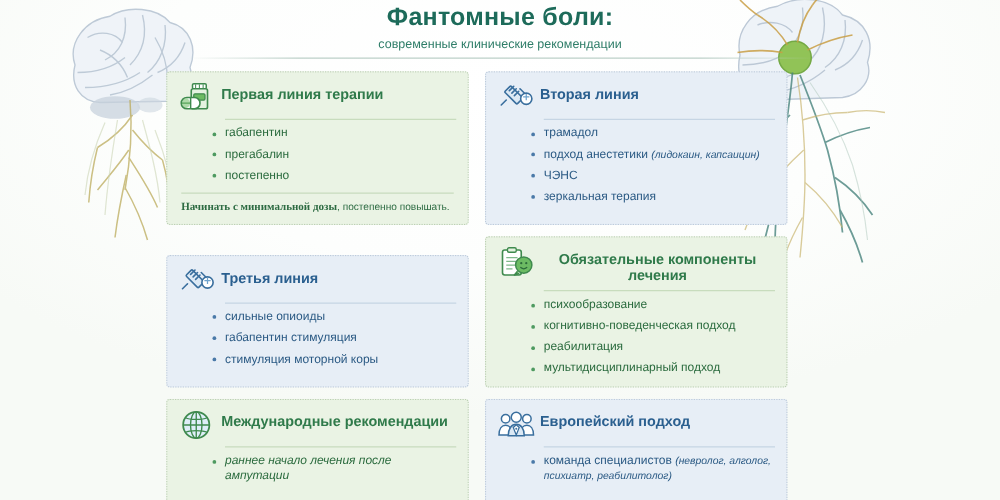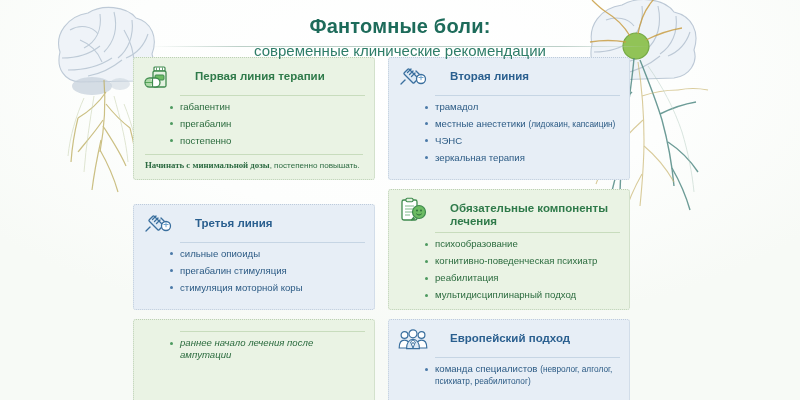--- a/index.html
+++ b/index.html
@@ -14,27 +14,27 @@
       radial-gradient(ellipse 520px 260px at 50% 18%, #ffffff 0%, #fdfefd 55%, #f7faf6 100%),
       linear-gradient(180deg,#ffffff 0%,#fbfdfb 60%,#f6f9f4 100%);
   }
 
   
   .deco{position:absolute;top:0;pointer-events:none;}
   .deco-left{left:40px;width:130px;height:220px;opacity:.92;}
   .deco-right{right:22px;top:-4px;width:190px;height:230px;opacity:.95;}
 
   
-  .header{position:absolute;left:0;right:0;top:3px;text-align:center;z-index:4;margin-top:12px;}
+  .header{position:absolute;left:0;right:0;top:3px;text-align:center;z-index:4;}
   .title{
     font-size:20px;font-weight:bold;color:#1d6b5a;letter-spacing:.2px;
     margin:0;line-height:1.15;
   }
   .subtitle{
-    font-size:15px;color:#2e7d68;margin:4px 0 0;line-height:1.2;font-weight:normal;
+    font-size:10px;color:#2e7d68;margin:4px 0 0;line-height:1.2;font-weight:normal;
   }
   .header-rule{
     position:absolute;left:150px;right:150px;top:46px;height:1px;
     background:linear-gradient(90deg,rgba(160,185,175,0) 0%,#bcd0c8 18%,#bcd0c8 82%,rgba(160,185,175,0) 100%);
     z-index:4;
   }
 
   
   .grid{
     position:absolute;left:133px;top:57px;width:527px;
@@ -42,21 +42,21 @@
     z-index:3;
   }
   .card{
     border:1px dotted #b9c9bd;border-radius:3px;
     padding:7px 9px 8px 9px;
     box-sizing:border-box;position:relative;
   }
   .card.green{background:#eaf3e4;border-color:#bcd0b4;}
   .card.blue{background:#e7eef6;border-color:#bdcbdb;}
 
-  .card-head{display:flex;align-items:flex-start;gap:22px;}
+  .card-head{display:flex;align-items:flex-start;gap:4px;text-align:center;}
   .card-icon{width:30px;height:26px;flex:0 0 30px;display:block;}
   .card-title{
     font-size:11.5px;font-weight:bold;line-height:1.15;padding-top:5px;
   }
   .green .card-title{color:#2f7a4a;}
   .blue .card-title{color:#2a5f8f;}
   .title-rule{height:1px;margin:4px 0 5px 37px;}
   .green .title-rule{background:#c8dcbd;}
   .blue .title-rule{background:#c6d5e4;}
 
@@ -68,21 +68,21 @@
   .green ul.items li{color:#2b6b3e;}
   .blue ul.items li{color:#2b5a84;}
   ul.items li:last-child{margin-bottom:0;}
   ul.items li::before{
     content:"";position:absolute;left:0;top:4.5px;
     width:3px;height:3px;border-radius:50%;
   }
   .green ul.items li::before{background:#4e9a60;}
   .blue ul.items li::before{background:#4a79a8;}
   ul.items.italic li{font-style:italic;}
-  .sub{font-size:8.3px;}
+  .sub{font-size:8.3px;font-style:italic;}
 
   .note-rule{height:1px;background:#c8dcbd;margin:7px 2px 5px 2px;}
   .note{font-size:8.8px;color:#2d6b42;line-height:1.2;padding:0 2px;}
   .note b{font-weight:bold;font-family:Liberation Serif, serif;}
   .note span{font-size:8.1px;}
 
   
   .c1{min-height:100px;}
   .c2{min-height:100px;}
   .c3{min-height:86px;margin-top:15px;}
@@ -222,21 +222,21 @@
             <path d="M18 6 L22 10"></path>
           </g>
           <circle cx="23" cy="14" r="4.5" fill="#fff" stroke="#3a6f9e" stroke-width="1.3"></circle>
           <path d="M20.5 12.5 h5 M23 10.2 v5" stroke="#6fa3cd" stroke-width="1"></path>
         </svg>
         <div class="card-title">Вторая линия</div>
       </div>
       <div class="title-rule"></div>
       <ul class="items">
         <li>трамадол</li>
-        <li><span>местные анестетики</span> <span class="sub">(лидокаин, капсаицин)</span></li>
+        <li><span>подход анестетики</span> <span class="sub">(лидокаин, капсаицин)</span></li>
         <li>ЧЭНС</li>
         <li>зеркальная терапия</li>
       </ul>
     </div>
 
     <div class="card blue c3">
       <div class="card-head">
         <svg class="card-icon" viewBox="0 0 30 26">
           <g stroke="#3a6f9e" stroke-width="1.3" fill="none" stroke-linecap="round">
             <path d="M3 19 L7 15"></path>
@@ -247,21 +247,21 @@
             <path d="M18 6 L22 10"></path>
           </g>
           <circle cx="23" cy="14" r="4.5" fill="#fff" stroke="#3a6f9e" stroke-width="1.3"></circle>
           <path d="M20.5 12.5 h5 M23 10.2 v5" stroke="#6fa3cd" stroke-width="1"></path>
         </svg>
         <div class="card-title">Третья линия</div>
       </div>
       <div class="title-rule"></div>
       <ul class="items">
         <li>сильные опиоиды</li>
-        <li>прегабалин стимуляция</li>
+        <li>габапентин стимуляция</li>
         <li>стимуляция моторной коры</li>
       </ul>
     </div>
 
     <div class="card green c4">
       <div class="card-head">
         <svg class="card-icon" viewBox="0 0 30 26">
           <rect x="4" y="3" width="15" height="20" rx="1.8" fill="#fff" stroke="#3f8a4e" stroke-width="1.3"></rect>
           <rect x="8" y="1.2" width="7" height="3.6" rx="1.2" fill="#e4f2e0" stroke="#3f8a4e" stroke-width="1.1"></rect>
           <g stroke="#7fb98a" stroke-width="1">
@@ -274,27 +274,38 @@
           <path d="M16 20 l-2.5 3 l4 -1.2" fill="#6cbb63" stroke="#3f8a4e" stroke-width="1.2" stroke-linejoin="round"></path>
           <circle cx="19" cy="13.5" r=".9" fill="#2c6b3a"></circle>
           <circle cx="23" cy="13.5" r=".9" fill="#2c6b3a"></circle>
           <path d="M18.6 17 c1.6 1.4 3.2 1.4 4.8 0" fill="none" stroke="#2c6b3a" stroke-width="1" stroke-linecap="round"></path>
         </svg>
         <div class="card-title">Обязательные компоненты лечения</div>
       </div>
       <div class="title-rule"></div>
       <ul class="items">
         <li>психообразование</li>
-        <li>когнитивно-поведенческая психиатр</li>
+        <li>когнитивно-поведенческая подход</li>
         <li>реабилитация</li>
         <li>мультидисциплинарный подход</li>
       </ul>
     </div>
 
     <div class="card green c5">
+      <div class="card-head">
+        <svg class="card-icon" viewBox="0 0 30 26">
+          <circle cx="14" cy="13" r="10.5" fill="#dfeef8" stroke="#3f8a4e" stroke-width="1.4"></circle>
+          <ellipse cx="14" cy="13" rx="4.6" ry="10.5" fill="none" stroke="#3f8a4e" stroke-width="1.1"></ellipse>
+          <path d="M3.5 13 h21" stroke="#3f8a4e" stroke-width="1.1"></path>
+          <path d="M5.4 7.2 C8.6 9 19.4 9 22.6 7.2" fill="none" stroke="#3f8a4e" stroke-width="1"></path>
+          <path d="M5.4 18.8 C8.6 17 19.4 17 22.6 18.8" fill="none" stroke="#3f8a4e" stroke-width="1"></path>
+          <path d="M14 2.5 v21" stroke="#3f8a4e" stroke-width="1.1"></path>
+        </svg>
+        <div class="card-title">Международные рекомендации</div>
+      </div>
       <div class="title-rule"></div>
       <ul class="items italic">
         <li>раннее начало лечения после ампутации</li>
 
       </ul>
     </div>
 
     <div class="card blue c6">
       <div class="card-head">
         <svg class="card-icon" viewBox="0 0 30 26">

